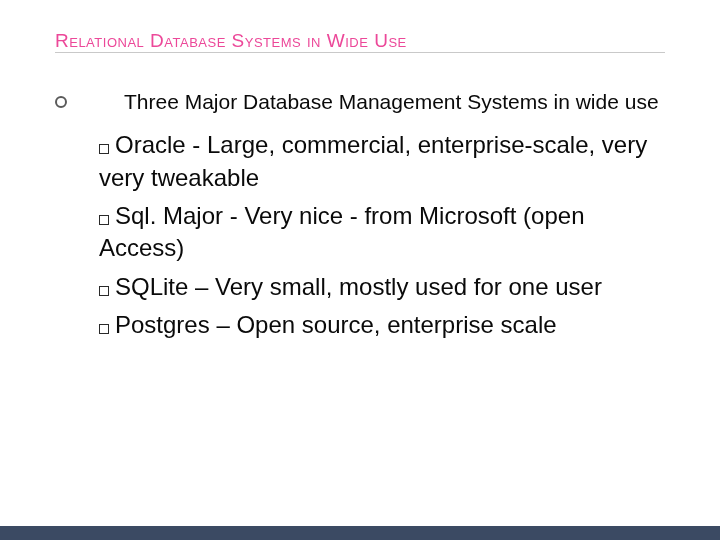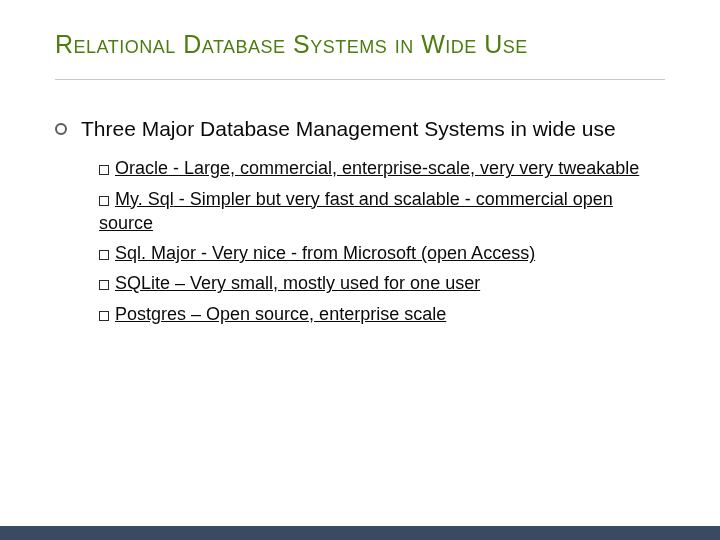--- a/index.html
+++ b/index.html
@@ -10,48 +10,48 @@
     color:#0a0a0a;
     position:relative;
     box-sizing:border-box;
   }
   .slide{
     width:720px;height:540px;
     box-sizing:border-box;
     padding:30px 55px 40px 55px;
   }
   .title{
-    font-size:25px;
-    color:#4d7c0f;
+    font-size:19px;
+    color:#ec4899;
     letter-spacing:0.5px;
     font-variant:small-caps;
     border-bottom:1px solid #c9c9c9;
-    padding-bottom:20px;
+    padding-bottom:0;
     margin-bottom:36px;
   }
   .level1{
     display:flex;
     align-items:flex-start;
     font-size:21px;
     line-height:1.25;
     margin-bottom:14px;
+    gap:43px;
   }
   .level1 .bullet{
     flex:0 0 auto;
     width:8px;height:8px;
     border:2px solid #5a5a5a;
     border-radius:50%;
     margin:7px 14px 0 0;
   }
   .level1 .text{flex:1 1 auto}
   .level2-wrap{
     padding-left:44px;
-    font-size:18px;
+    font-size:24px;
     line-height:1.35;
-    text-decoration:underline;
   }
   .level2{
     margin-bottom:6px;
   }
   .sq{
     display:inline-block;
     width:10px;height:10px;
     border:1.5px solid #2a2a2a;
     margin-right:6px;
     vertical-align:baseline;
@@ -76,23 +76,20 @@
   <div class="level1">
     <span class="bullet"></span>
     <span class="text">Three Major Database Management Systems in wide use</span>
   </div>
 
   <div class="level2-wrap">
     <div class="level2">
       <span class="sq"></span><span>Oracle</span><span> - Large, commercial, enterprise-scale, very very tweakable</span>
     </div>
     <div class="level2">
-      <span class="sq"></span><span>My. Sql</span><span> - Simpler but very fast and scalable - commercial open source</span>
-    </div>
-    <div class="level2">
       <span class="sq"></span><span>Sql. Major</span><span> - Very nice - from Microsoft (open Access)</span>
     </div>
     <div class="level2">
       <span class="sq"></span><span>SQLite</span><span> – Very small, mostly used for one user</span>
     </div>
     <div class="level2">
       <span class="sq"></span><span>Postgres</span><span> – Open source, enterprise scale</span>
     </div>
   </div>
 

